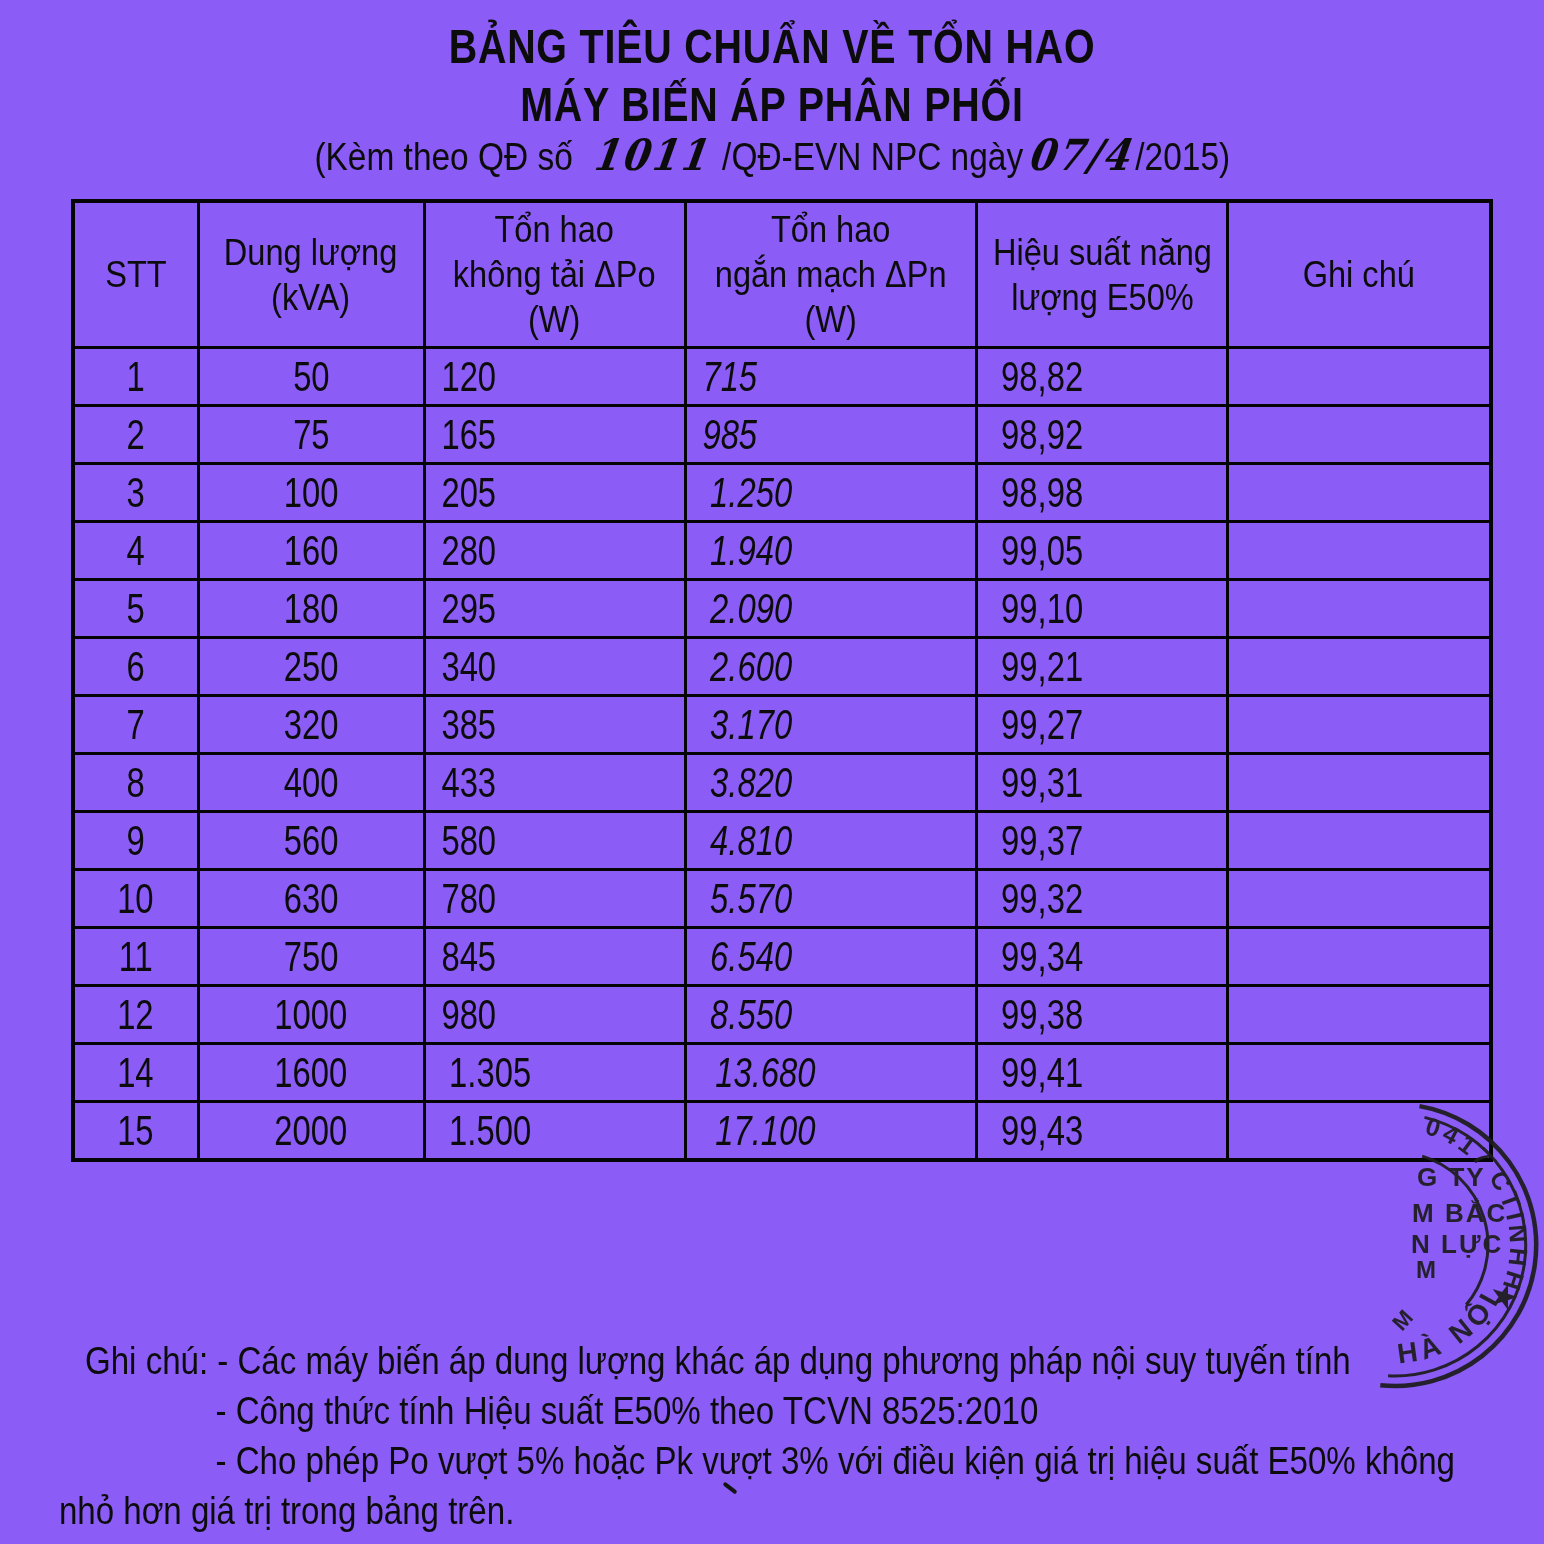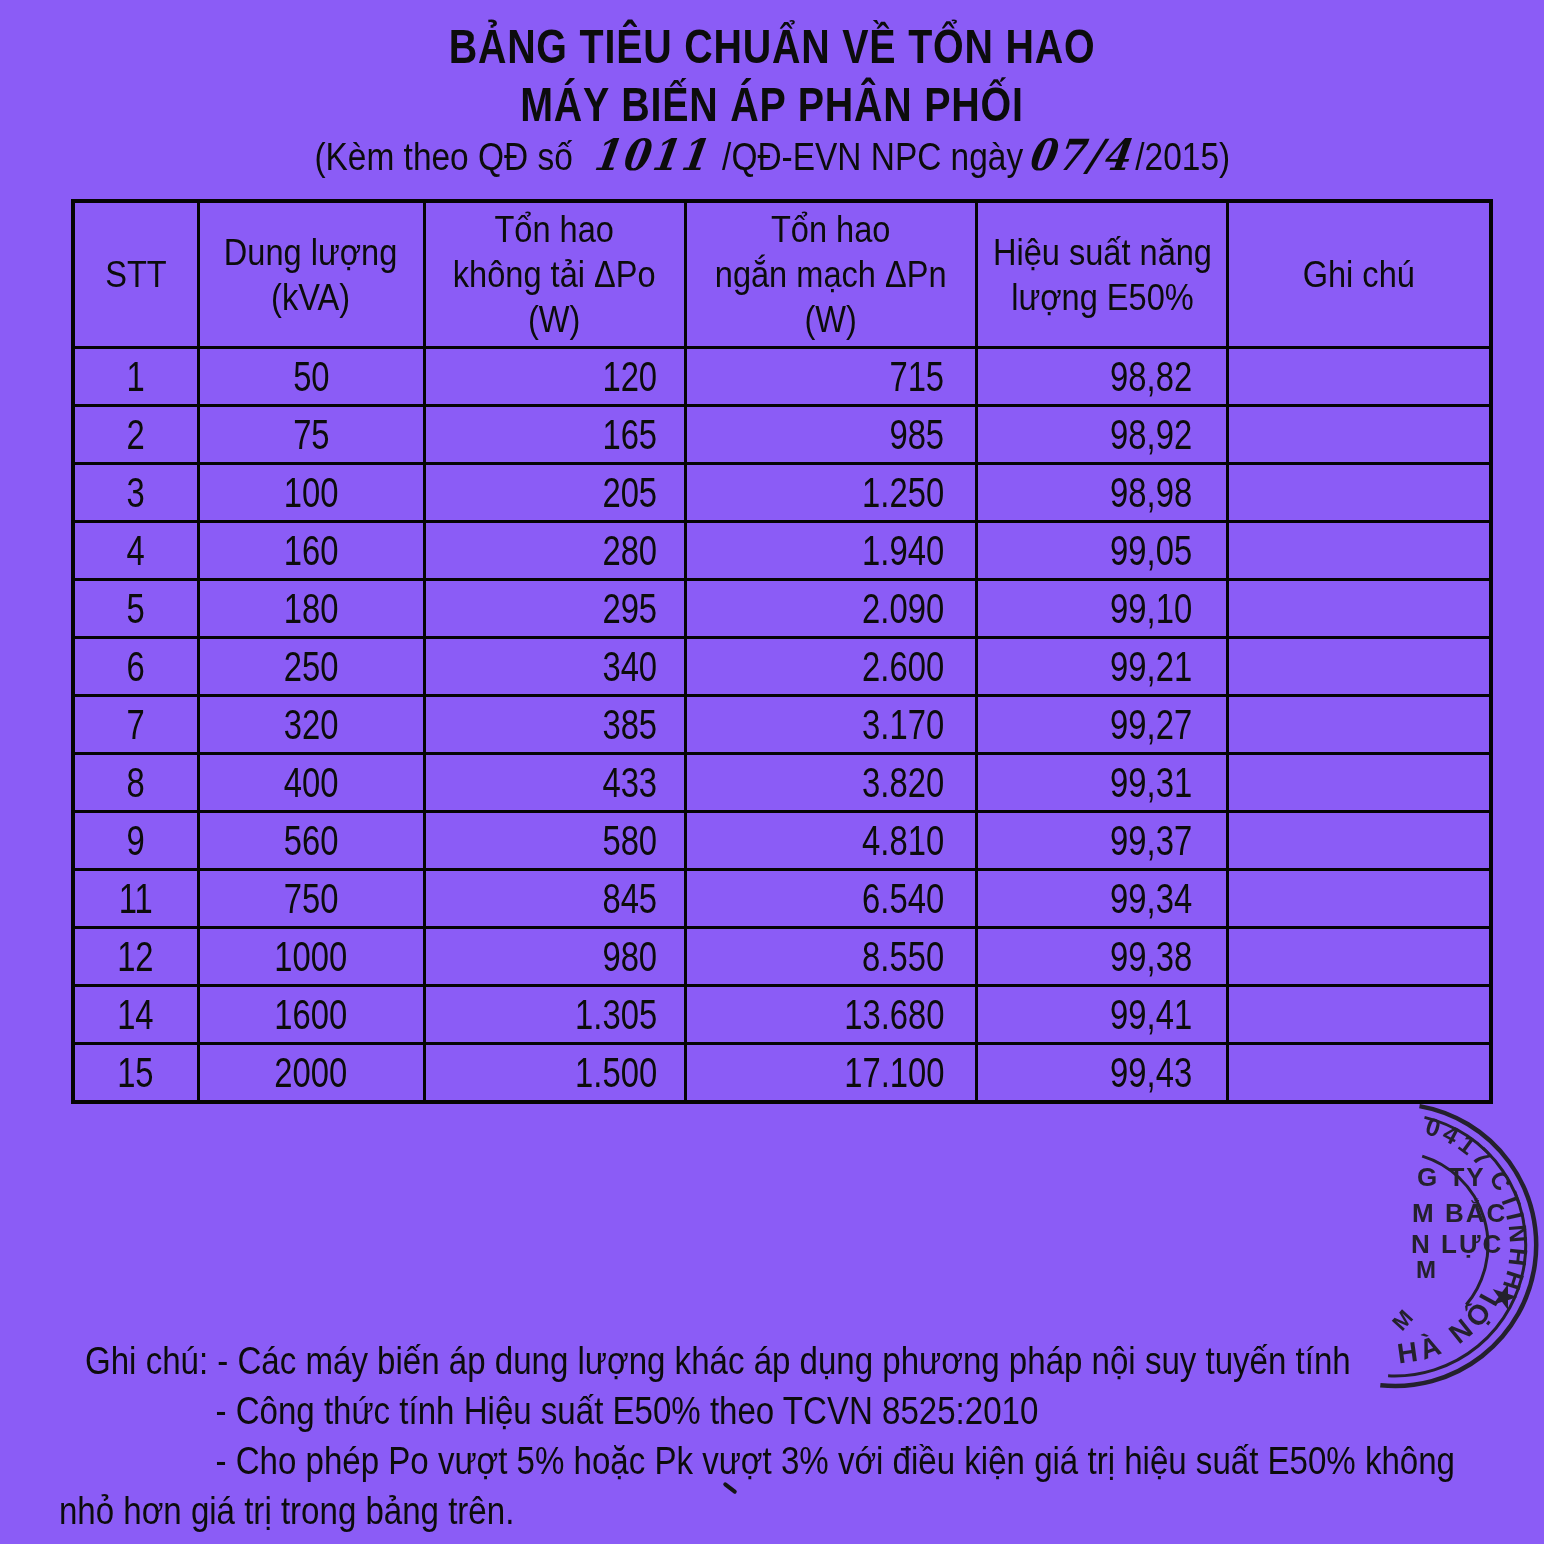--- a/index.html
+++ b/index.html
@@ -23,24 +23,24 @@
   .tbl{position:absolute;left:71px;top:199px;border-collapse:collapse;table-layout:fixed;
        border:4px solid #050505;}
   .tbl th,.tbl td{border:3px solid #050505;padding:0;overflow:hidden;}
   .tbl thead th{height:143px;vertical-align:middle;text-align:center;font-weight:400;}
   .hc{display:inline-block;transform:scaleX(0.88);transform-origin:50% 50%;
       font-size:37px;line-height:45px;white-space:pre;}
   .tbl tbody td{height:55px;font-size:42px;line-height:55px;}
   .tbl tbody td > span{display:inline-block;transform:scaleX(0.78);white-space:nowrap;}
   td.tc{text-align:center;}
   td.tc > span{transform-origin:50% 50%;}
-  td.tr{text-align:right;}
+  td.tr{text-align:left;}
   td.tr > span{transform-origin:100% 50%;}
   td.p-po{padding-right:26px;}
-  td.p-pn{padding-right:30px;}
+  td.p-pn{padding-right:30px;font-style:italic;}
   td.p-e50{padding-right:34px;}
 
   
   .notes{position:absolute;left:85px;top:1336px;font-size:38px;line-height:50px;
          transform:scaleX(0.87);transform-origin:0 0;white-space:nowrap;}
   .nl{margin:0;}
   .nl-indent{margin-left:150px;}
   .nl-out{margin-left:-30px;}
 
   
@@ -165,20 +165,28 @@
         <td class="tr p-pn"><span>3.820</span></td>
         <td class="tr p-e50"><span>99,31</span></td>
         <td></td>
       </tr>
       <tr>
         <td class="tc"><span>9</span></td>
         <td class="tc"><span>560</span></td>
         <td class="tr p-po"><span>580</span></td>
         <td class="tr p-pn"><span>4.810</span></td>
         <td class="tr p-e50"><span>99,37</span></td>
+        <td></td>
+      </tr>
+      <tr>
+        <td class="tc"><span>10</span></td>
+        <td class="tc"><span>630</span></td>
+        <td class="tr p-po"><span>780</span></td>
+        <td class="tr p-pn"><span>5.570</span></td>
+        <td class="tr p-e50"><span>99,32</span></td>
         <td></td>
       </tr>
       <tr>
         <td class="tc"><span>11</span></td>
         <td class="tc"><span>750</span></td>
         <td class="tr p-po"><span>845</span></td>
         <td class="tr p-pn"><span>6.540</span></td>
         <td class="tr p-e50"><span>99,34</span></td>
         <td></td>
       </tr>

